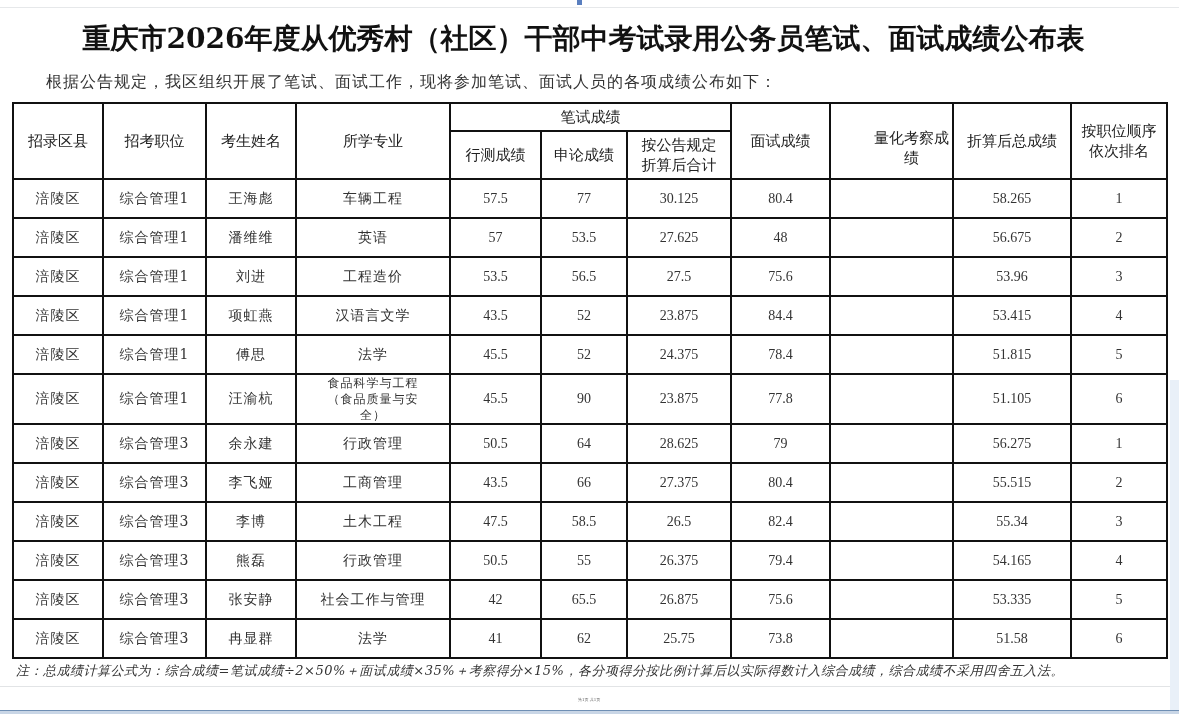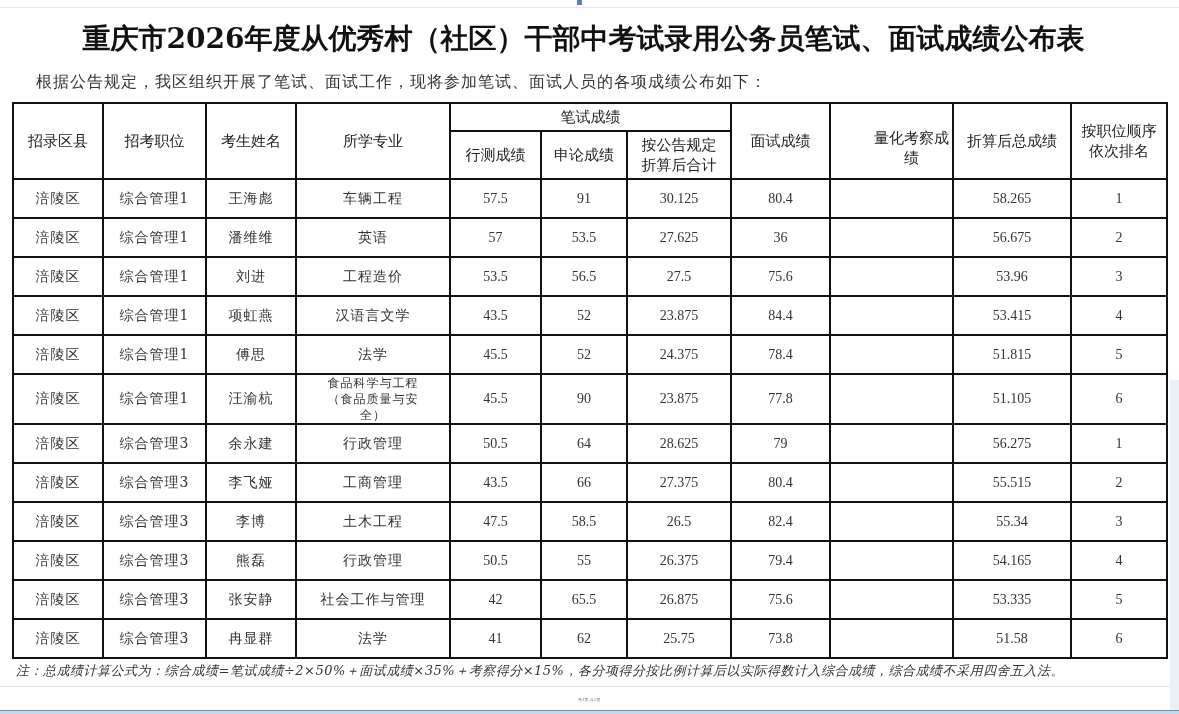--- a/index.html
+++ b/index.html
@@ -11,21 +11,21 @@
   }
   .top-rule { position: absolute; left: 0; top: 7px; width: 1179px; height: 1px; background: #e6e8ea; }
   .top-marker { position: absolute; left: 575px; top: 0; height: 6px; font-size: 5px; color: #666; line-height: 6px; }
   .top-marker .blk { display: inline-block; width: 5px; height: 5px; background: #5a7fbf; vertical-align: top; margin-left: 2px; }
   .title {
     position: absolute; left: 0; top: 20px; width: 1167px; text-align: center;
     font-family: "DejaVu Serif", "Liberation Serif", serif;
     font-weight: bold; font-size: 28px; letter-spacing: 0px; color: #111;
   }
   .intro {
-    position: absolute; left: 36px; top: 72px; font-size: 16px; color: #333; letter-spacing: 1px;
+    position: absolute; left: 46px; top: 72px; font-size: 16px; color: #333; letter-spacing: 1px;
   }
   table.scores {
     position: absolute; left: 12px; top: 102px;
     border-collapse: collapse; table-layout: fixed;
     border: 2px solid #111;
   }
   table.scores td, table.scores th {
     border: 2px solid #111; text-align: center; vertical-align: middle; padding: 0;
   }
   table.scores th {
@@ -95,36 +95,36 @@
       </th>
     </tr>
   </thead>
   <tbody>
     <tr>
       <td class="cjk">涪陵区</td>
       <td class="cjk">综合管理1</td>
       <td class="cjk">王海彪</td>
       <td class="cjk">车辆工程</td>
       <td>57.5</td>
-      <td>91</td>
+      <td>77</td>
       <td>30.125</td>
       <td>80.4</td>
       <td></td>
       <td>58.265</td>
       <td>1</td>
     </tr>
     <tr>
       <td class="cjk">涪陵区</td>
       <td class="cjk">综合管理1</td>
       <td class="cjk">潘维维</td>
       <td class="cjk">英语</td>
       <td>57</td>
       <td>53.5</td>
       <td>27.625</td>
-      <td>36</td>
+      <td>48</td>
       <td></td>
       <td>56.675</td>
       <td>2</td>
     </tr>
     <tr>
       <td class="cjk">涪陵区</td>
       <td class="cjk">综合管理1</td>
       <td class="cjk">刘进</td>
       <td class="cjk">工程造价</td>
       <td>53.5</td>

